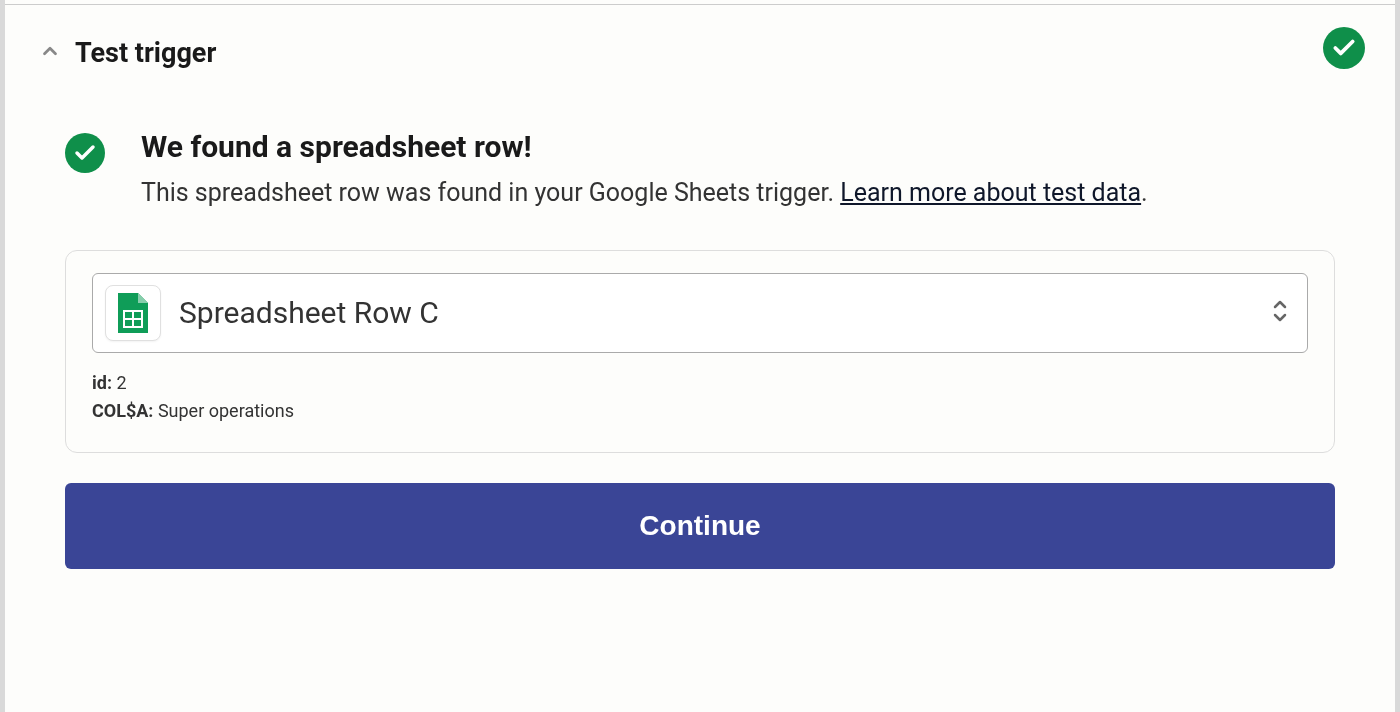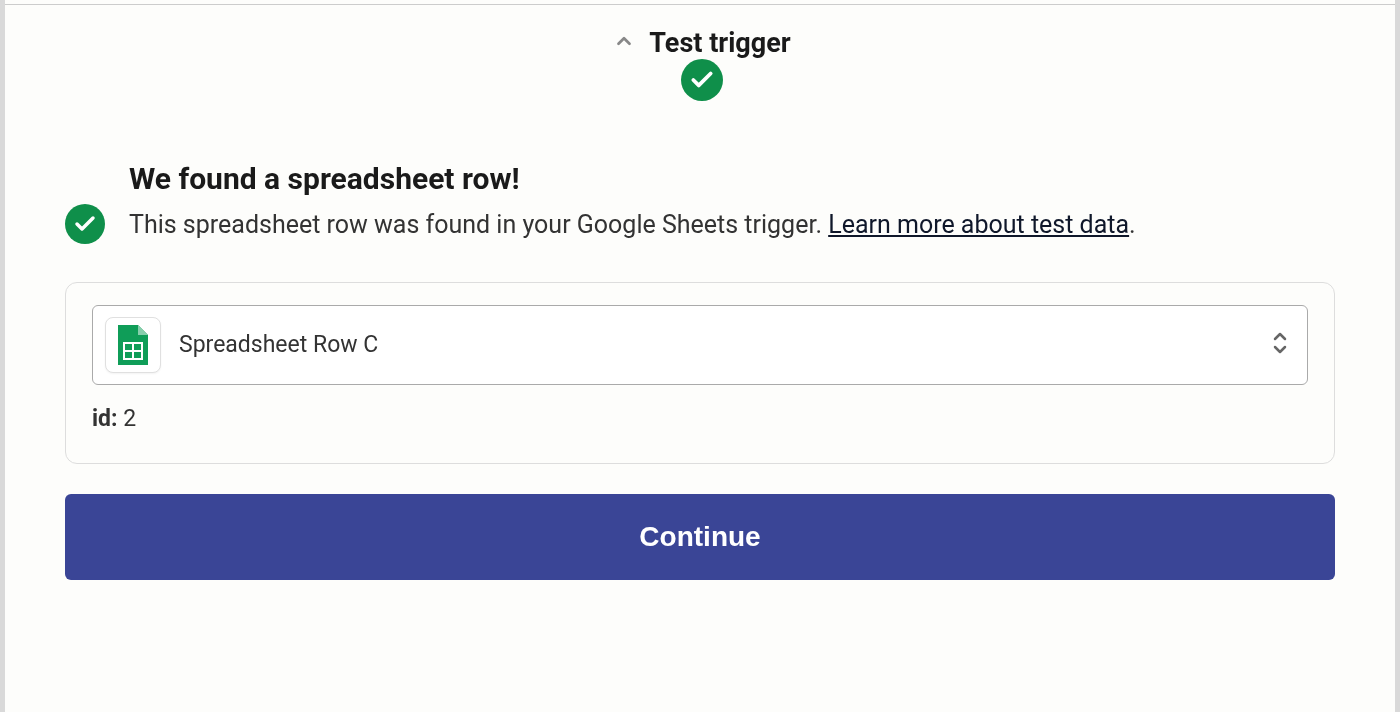--- a/index.html
+++ b/index.html
@@ -20,24 +20,23 @@
       height: 100%;
       padding-top: 4px;
     }
     .inner-frame {
       border-top: 1px solid #ccc;
       height: 100%;
       background: #fdfdfb;
     }
     .header-row {
       display: flex;
-      align-items: center;
+      align-items: flex-end;
       padding: 22px 30px 0 34px;
       justify-content: space-between;
-      flex-direction: column;
     }
     .header-left {
       display: flex;
       align-items: center;
       gap: 14px;
     }
     .chevron-up {
       color: #888;
       cursor: pointer;
     }
@@ -55,22 +54,22 @@
       align-items: center;
       justify-content: center;
       color: #fff;
       flex-shrink: 0;
     }
     .content-area {
       padding: 60px 60px 0 60px;
     }
     .status-row {
       display: flex;
-      align-items: flex-end;
-      gap: 24px;
+      align-items: flex-start;
+      gap: 36px;
       margin-bottom: 38px;
     }
     .check-badge-small {
       width: 40px;
       height: 40px;
       border-radius: 50%;
       background: #0f8f4a;
       display: flex;
       align-items: center;
       justify-content: center;
@@ -120,21 +119,21 @@
       border: 1px solid #e0e0e0;
       border-radius: 8px;
       background: #fff;
       display: flex;
       align-items: center;
       justify-content: center;
       flex-shrink: 0;
       box-shadow: 0 1px 2px rgba(0,0,0,0.05);
     }
     .row-label {
-      font-size: 23px;
+      font-size: 30px;
       color: #333;
       flex: 1;
     }
     .sort-icon {
       color: #666;
     }
     .search-box {
       border: 1px solid #aaa;
       border-radius: 6px;
       padding: 15px 20px;
@@ -149,21 +148,21 @@
       outline: none;
       font-size: 25px;
       flex: 1;
       color: #333;
       background: transparent;
     }
     .search-input::placeholder {
       color: #888;
     }
     .data-fields {
-      font-size: 23px;
+      font-size: 18px;
       line-height: 1.6;
       color: #333;
     }
     .field-key {
       font-weight: 700;
     }
     .continue-btn {
       margin: 30px 60px 0 60px;
       background: #3a4596;
       color: #fff;
@@ -232,19 +231,23 @@
             </svg>
           </span>
         </div>
 
 
         <div class="data-fields">
           <div>
             <span class="field-key">id:</span>
             <span>2</span>
           </div>
+          <div>
+            <span class="field-key">COL$A:</span>
+            <span>Super operations</span>
+          </div>
         </div>
       </div>
     </div>
 
     <button class="continue-btn">Continue</button>
   </div>
 </div>
 
 </body></html>

